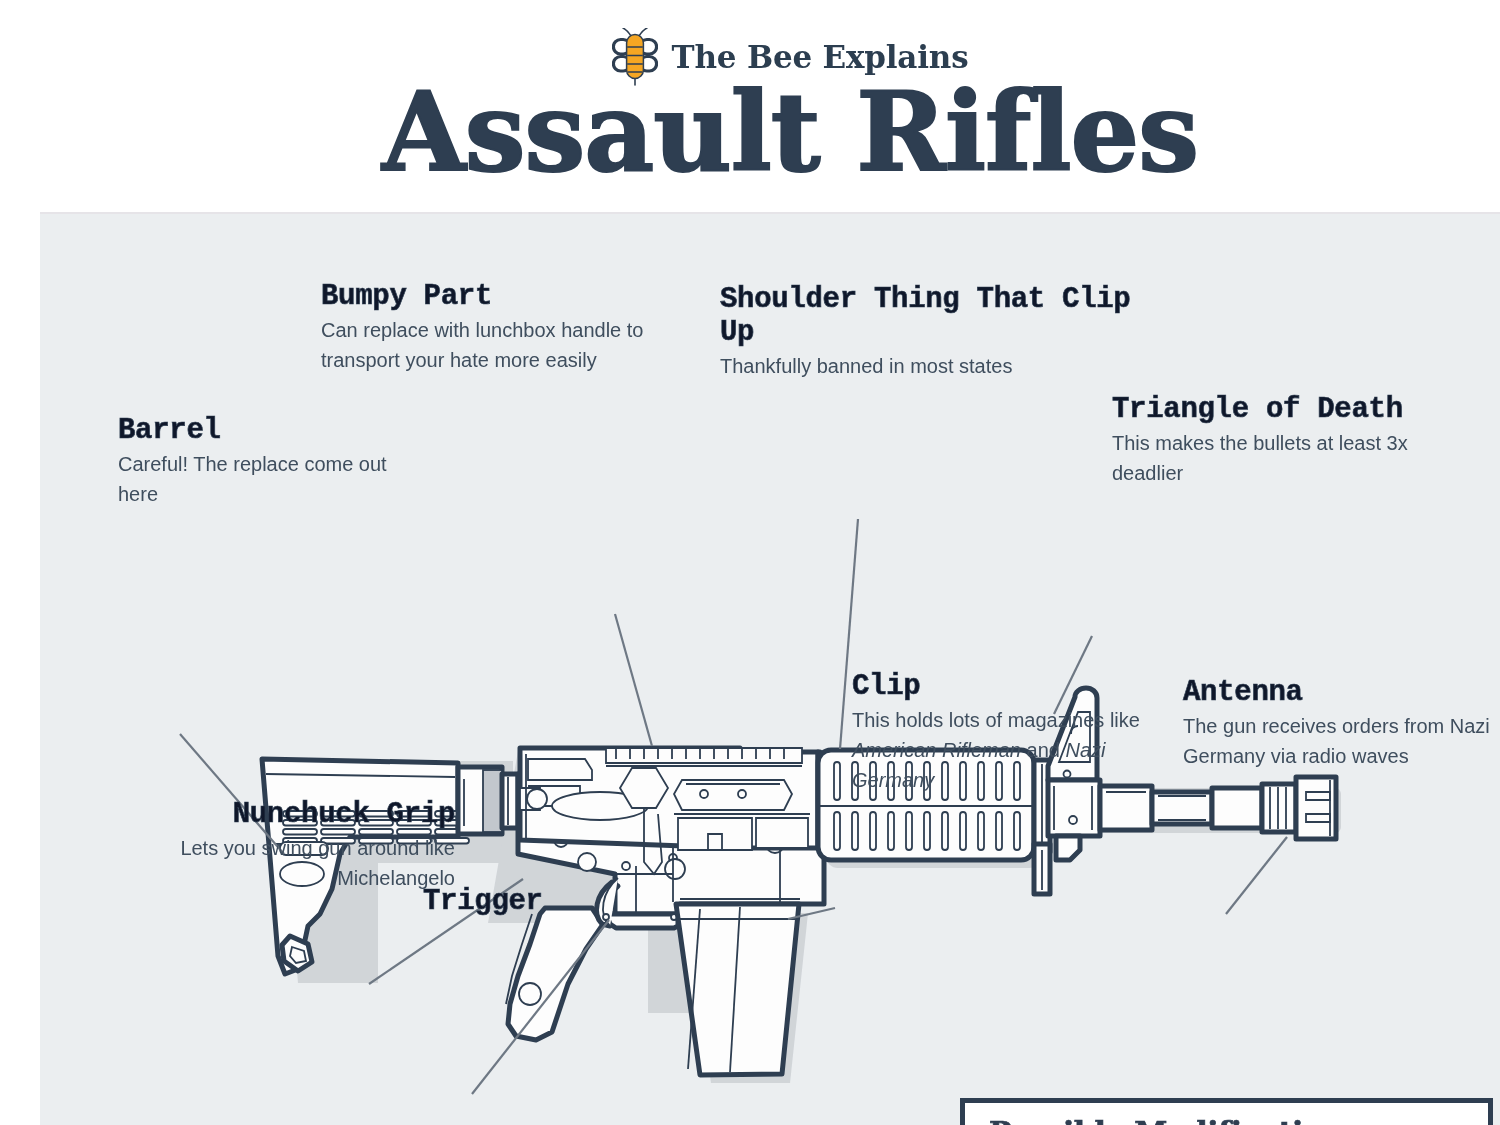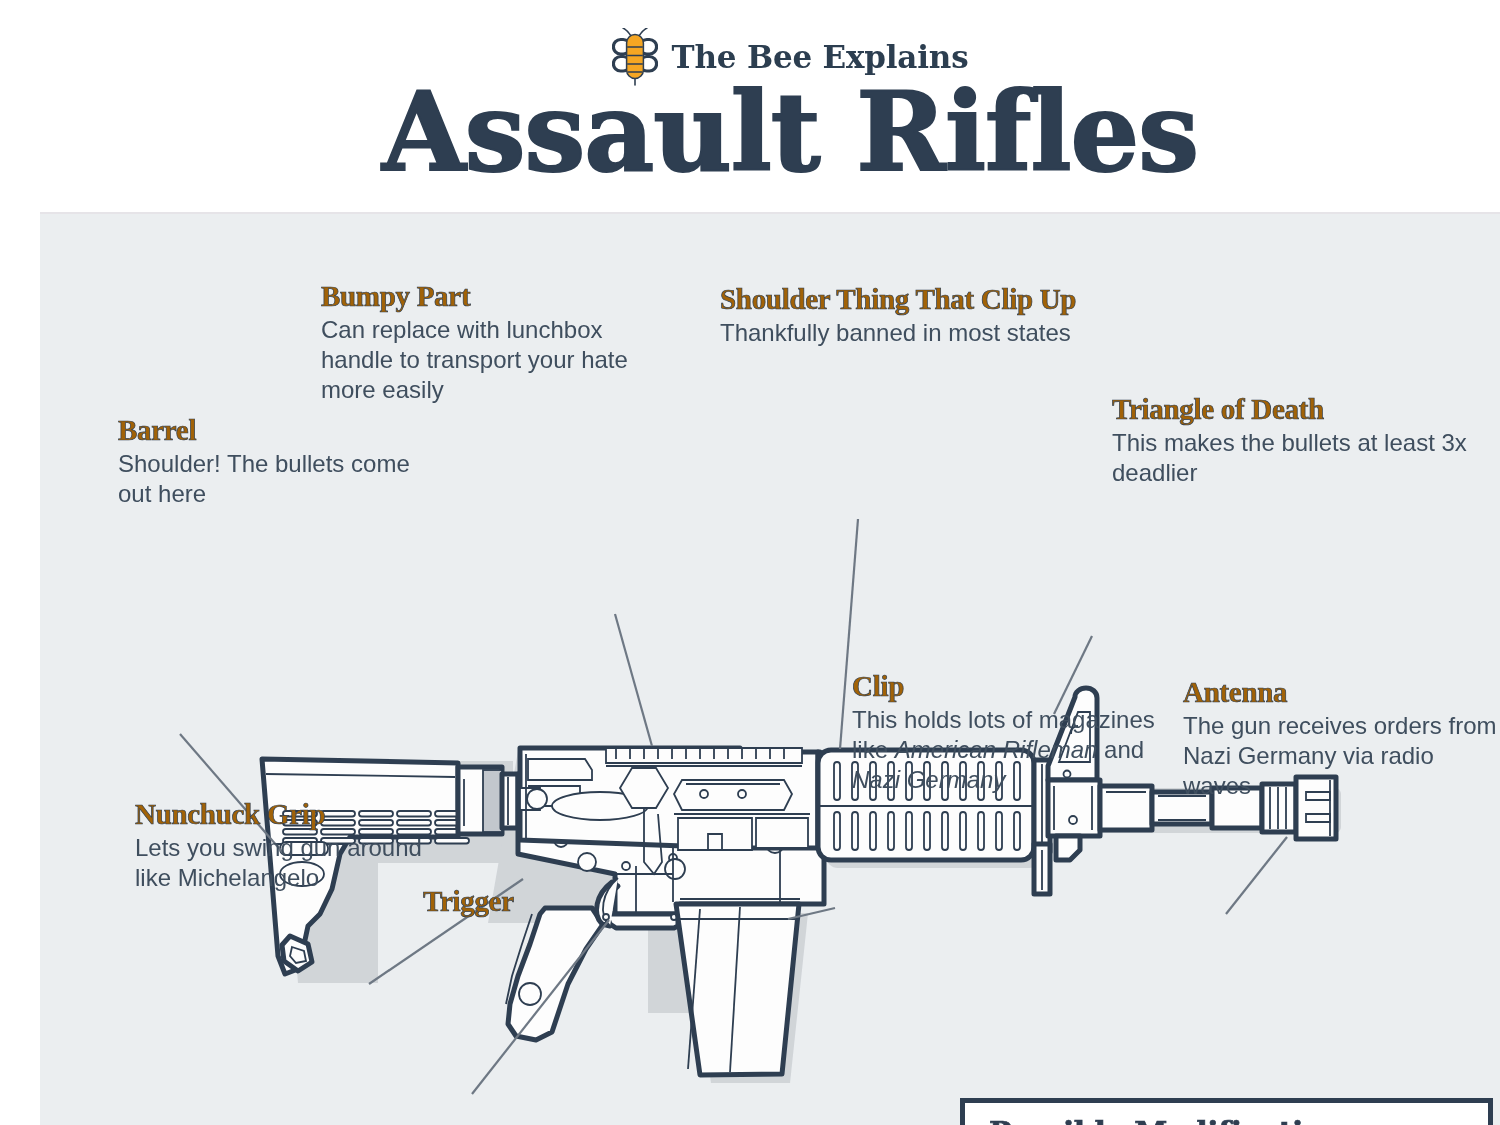--- a/index.html
+++ b/index.html
@@ -50,32 +50,32 @@
     position:absolute;left:0;top:214px;width:1500px;height:911px;
     background:#ebeef0;
     overflow:hidden;
   }
   .gunwrap{position:absolute;left:0;top:0;width:1500px;height:911px;}
 
   
   .callout{position:absolute;}
   .callout h3{
     margin:0 0 2px 0;
-    font-family:Liberation Serif, serif;
+    font-family:Liberation Mono, monospace;
     font-weight:bold;
     font-size:29px;
     line-height:33px;
-    color:#a16207;
+    color:#0f172a;
     letter-spacing:-0.3px;
     -webkit-text-stroke:0.7px #2e3e51;
   }
   .callout p{
     margin:0;
     font-family:"Liberation Sans", sans-serif;
-    font-size:24px;
+    font-size:20px;
     line-height:30px;
     color:#3f4e5e;
     font-weight:400;
   }
   .callout p i{font-style:italic;}
 
   
   .modbox{
     position:absolute;
     left:920px;top:884px;width:533px;height:199px;
@@ -355,21 +355,21 @@
           <path class="ld" d="M1186 700 L1247 623"></path>
           <path class="ld" d="M795 694 L748 705"></path>
           <path class="ld" d="M329 770 L483 665"></path>
           <path class="ld" d="M432 880 L569 706"></path>
         </g>
       </svg>
     </div>
 
     <div class="callout" style="left:78px;top:200px;width:300px;">
       <h3>Barrel</h3>
-      <p>Shoulder! The bullets come out here</p>
+      <p>Careful! The replace come out here</p>
     </div>
 
     <div class="callout" style="left:281px;top:66px;width:350px;">
       <h3>Bumpy Part</h3>
       <p>Can replace with lunchbox handle to transport your hate more easily</p>
     </div>
 
     <div class="callout" style="left:680px;top:69px;width:420px;">
       <h3>Shoulder Thing That Clip Up</h3>
       <p>Thankfully banned in most states</p>
@@ -383,21 +383,21 @@
     <div class="callout" style="left:1143px;top:462px;width:320px;">
       <h3>Antenna</h3>
       <p>The gun receives orders from Nazi Germany via radio waves</p>
     </div>
 
     <div class="callout" style="left:812px;top:456px;width:320px;">
       <h3>Clip</h3>
       <p><span>This holds lots of magazines like </span><i>American Rifleman</i><span> and </span><i>Nazi Germany</i></p>
     </div>
 
-    <div class="callout" style="left:95px;top:584px;width:320px;">
+    <div class="callout" style="left:95px;top:584px;width:320px;text-align:right;">
       <h3>Nunchuck Grip</h3>
       <p>Lets you swing gun around like Michelangelo</p>
     </div>
 
     <div class="callout" style="left:383px;top:671px;width:500px;">
       <h3>Trigger</h3>
     </div>
 
     <div class="modbox">
       <h3>Possible Modifications</h3>

